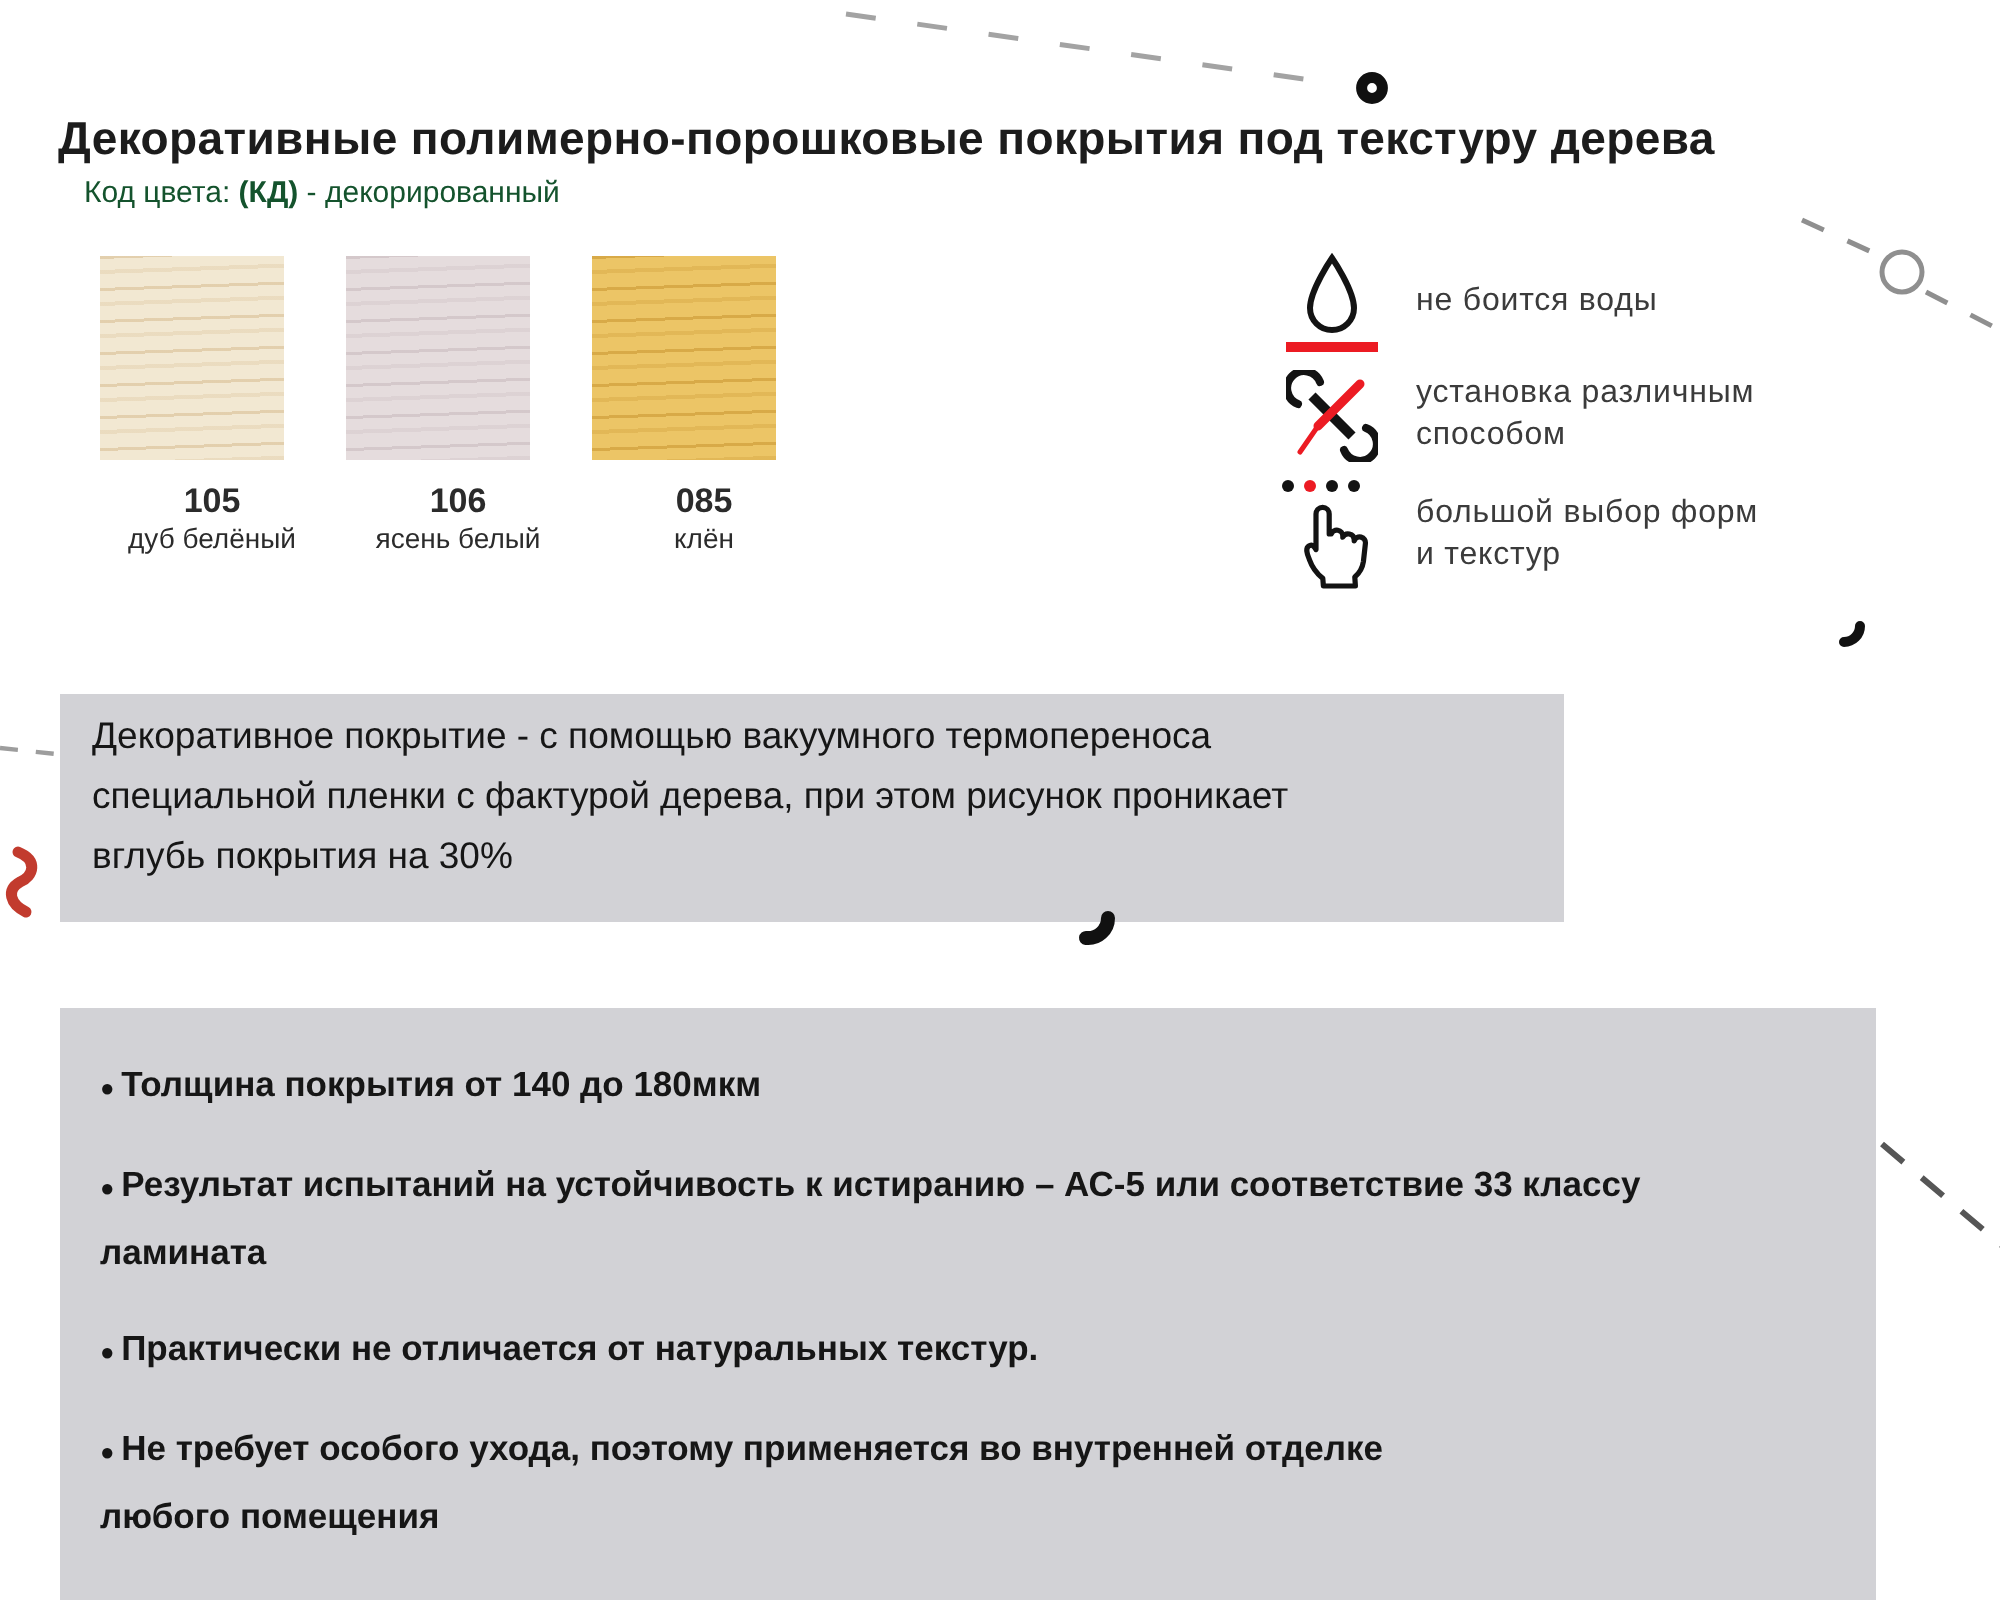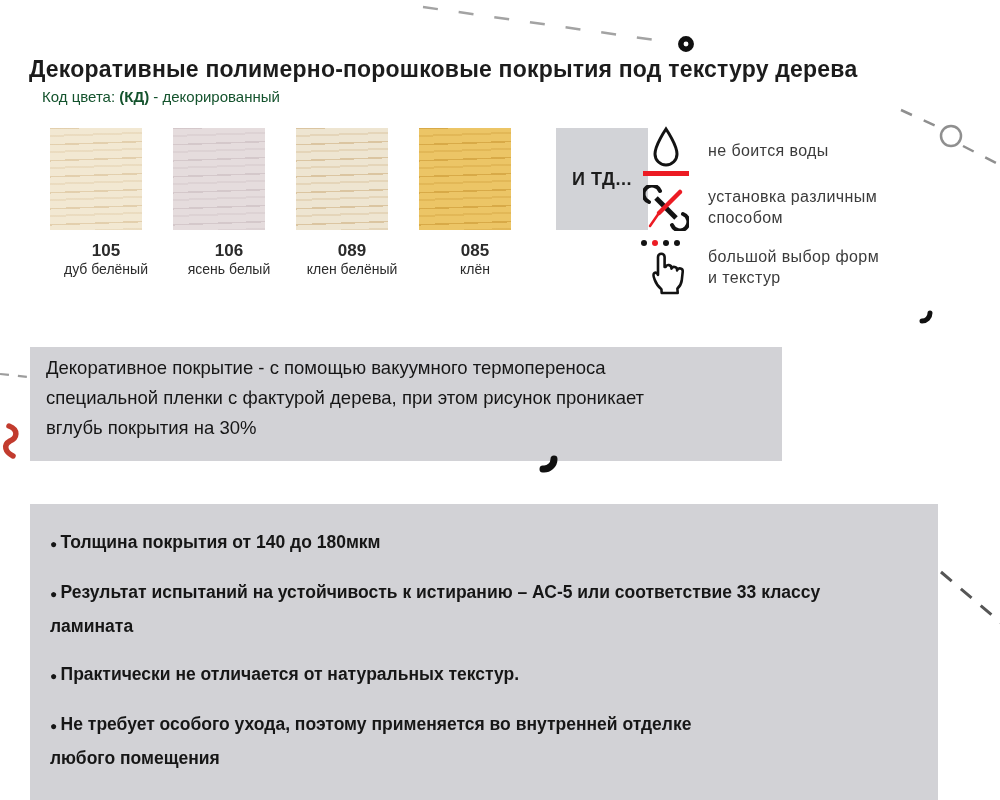--- a/index.html
+++ b/index.html
@@ -56,30 +56,24 @@
       <div class="swatch" style="background: repeating-linear-gradient(178deg, rgba(223, 201, 164, 0.8) 0px, rgba(223, 201, 164, 0.8) 1.5px, transparent 1.5px, transparent 7px, rgba(223, 201, 164, 0.4) 7px, rgba(223, 201, 164, 0.4) 9px, transparent 9px, transparent 16px), rgb(242, 232, 210);"></div>
       <div class="swatch-code">105</div>
       <div class="swatch-name">дуб белёный</div>
     </div>
     <div class="swatch-cell">
       <div class="swatch" style="background: repeating-linear-gradient(178deg, rgba(208, 195, 198, 0.8) 0px, rgba(208, 195, 198, 0.8) 1.5px, transparent 1.5px, transparent 7px, rgba(208, 195, 198, 0.4) 7px, rgba(208, 195, 198, 0.4) 9px, transparent 9px, transparent 16px), rgb(229, 220, 221);"></div>
       <div class="swatch-code">106</div>
       <div class="swatch-name">ясень белый</div>
     </div>
     <div class="swatch-cell">
-      <div class="swatch" style="background: repeating-linear-gradient(178deg, rgba(214, 189, 149, 0.8) 0px, rgba(214, 189, 149, 0.8) 1.5px, transparent 1.5px, transparent 7px, rgba(214, 189, 149, 0.4) 7px, rgba(214, 189, 149, 0.4) 9px, transparent 9px, transparent 16px), rgb(238, 229, 209);"></div>
-      <div class="swatch-code">089</div>
-      <div class="swatch-name">клен белёный</div>
-    </div>
-    <div class="swatch-cell">
       <div class="swatch" style="background: repeating-linear-gradient(178deg, rgba(211, 163, 64, 0.8) 0px, rgba(211, 163, 64, 0.8) 1.5px, transparent 1.5px, transparent 7px, rgba(211, 163, 64, 0.4) 7px, rgba(211, 163, 64, 0.4) 9px, transparent 9px, transparent 16px), rgb(236, 197, 102);"></div>
       <div class="swatch-code">085</div>
       <div class="swatch-name">клён</div>
     </div>
-    <div class="etc-box">И ТД...</div>
 </div>
 
 <div class="icon-col">
 
   <div class="icon-row">
     <div class="icon-cell">
       <svg width="30" height="42" viewBox="0 0 30 42">
         <path d="M15 3 C15 3 4 19 4 28 a11 11 0 0 0 22 0 C26 19 15 3 15 3 Z" fill="none" stroke="#131313" stroke-width="3"></path>
       </svg>
       <div class="drop-underline"></div>

